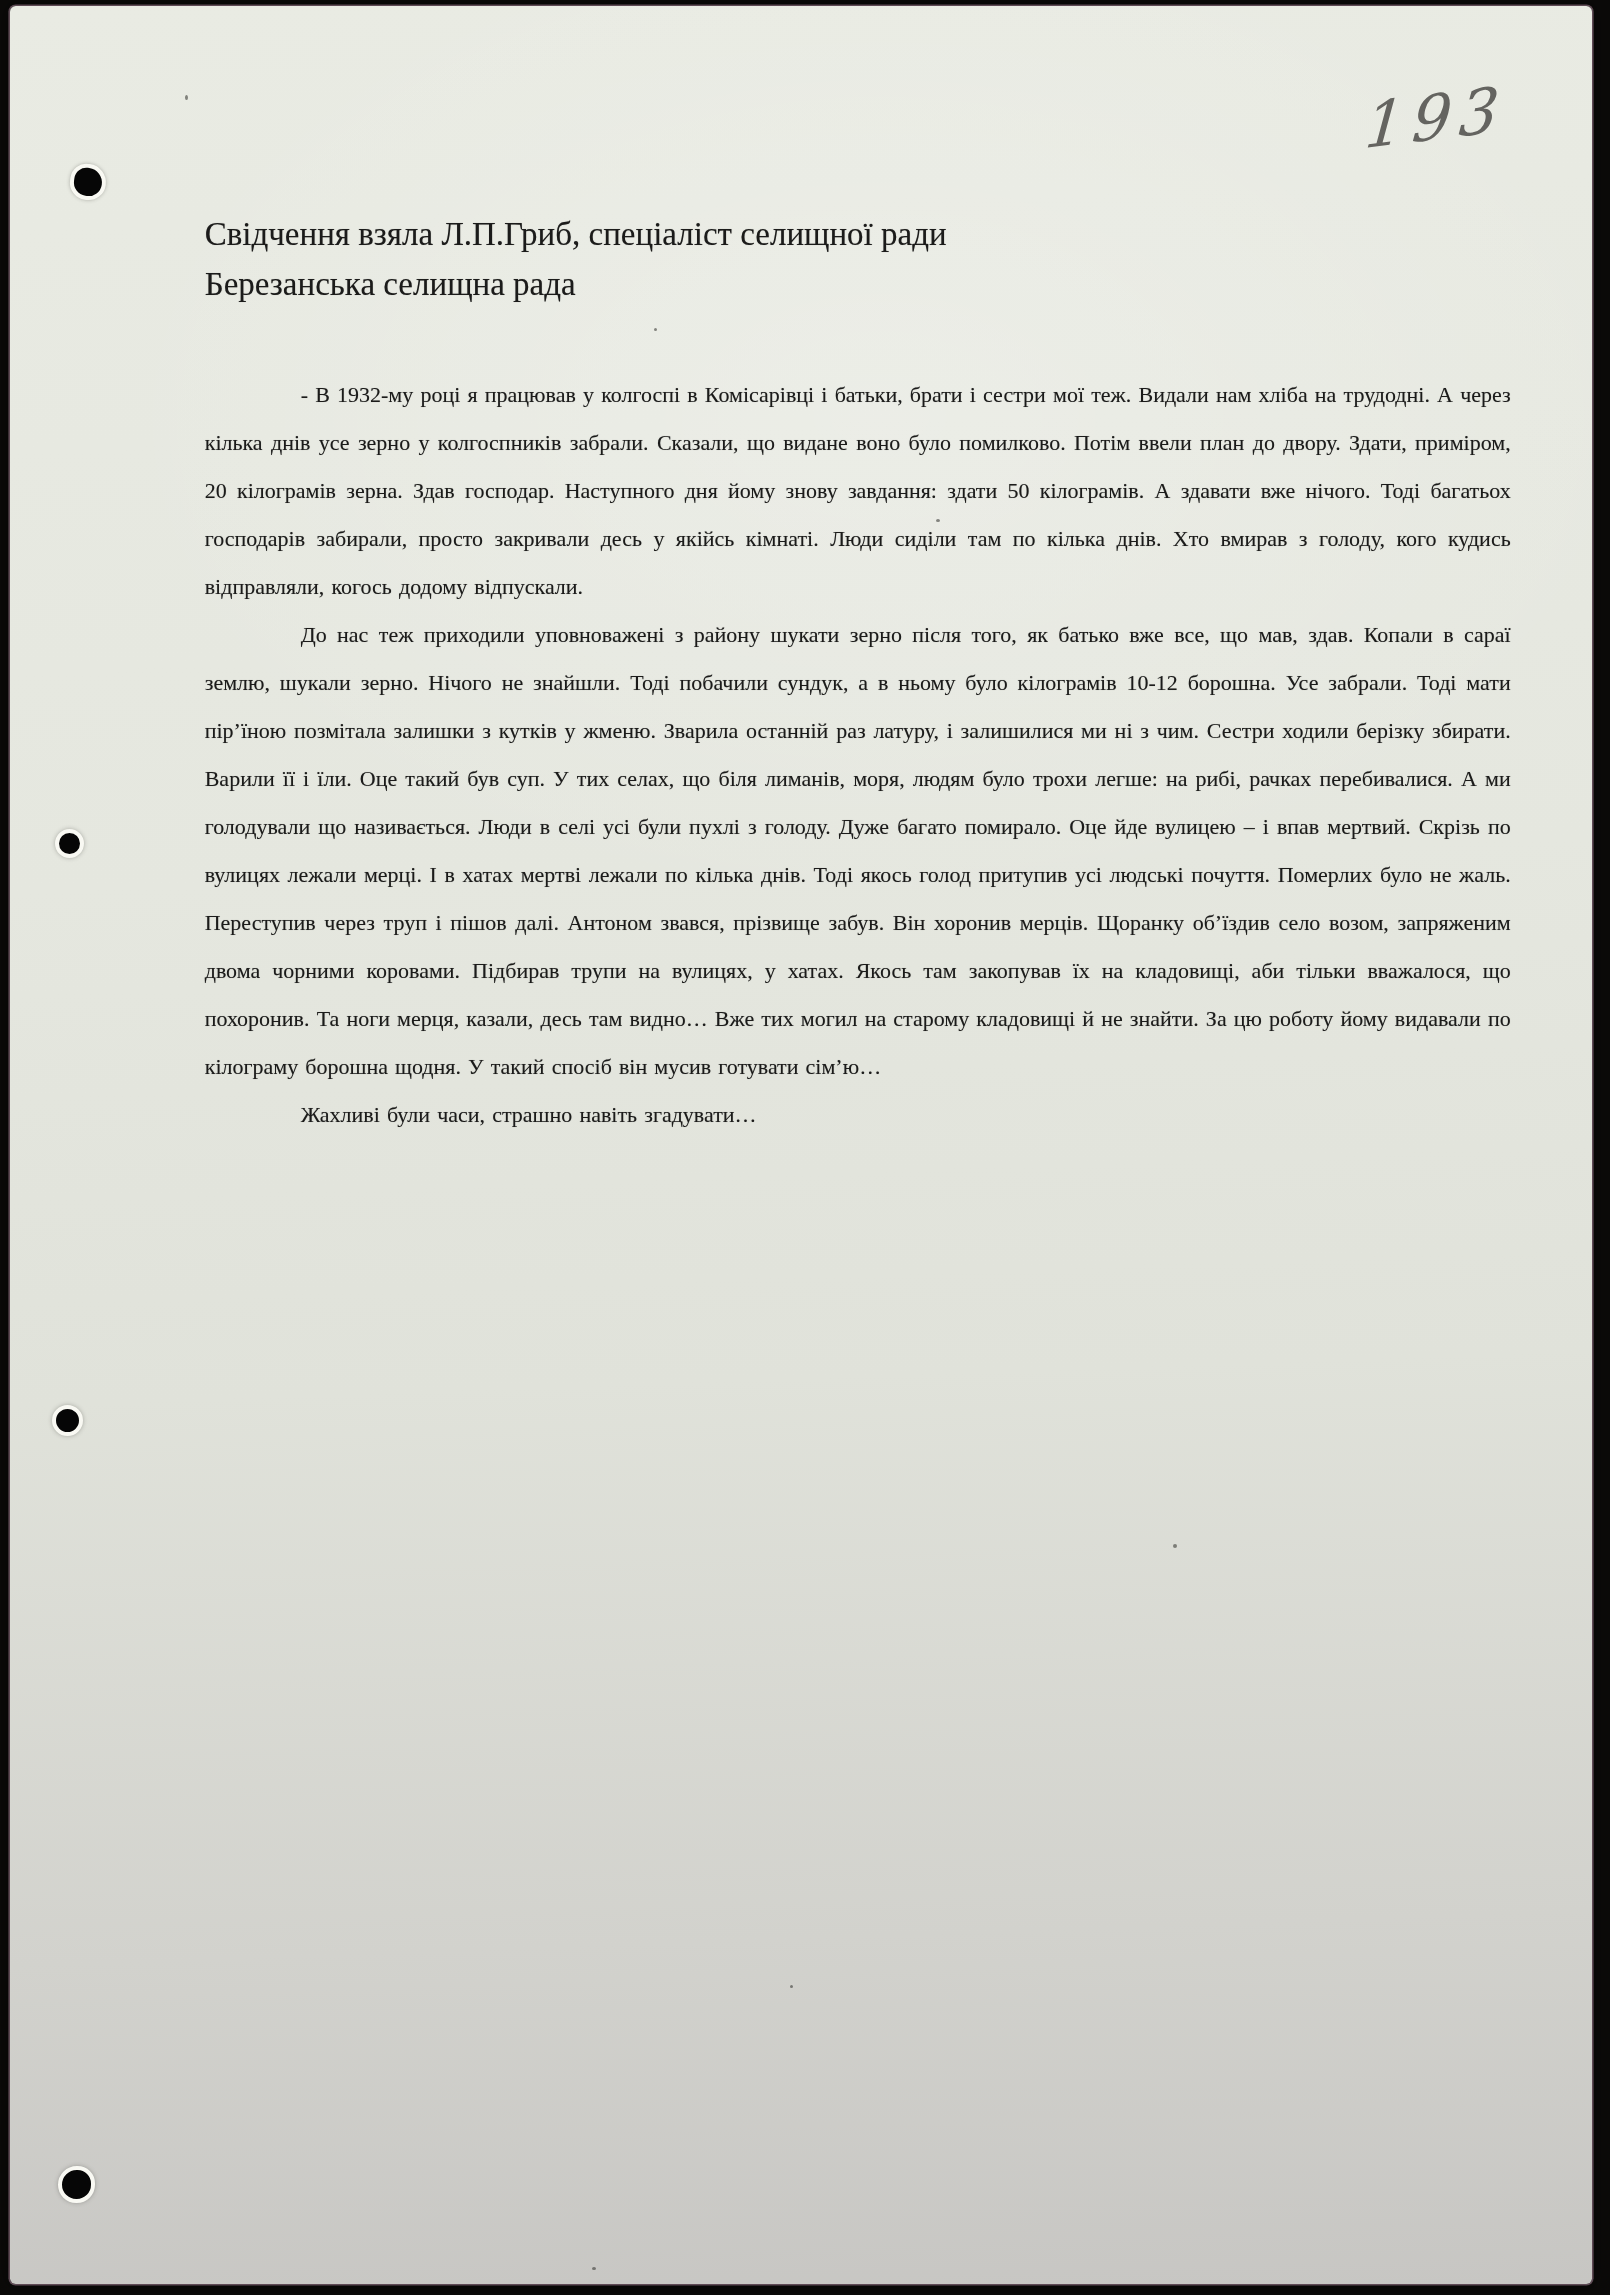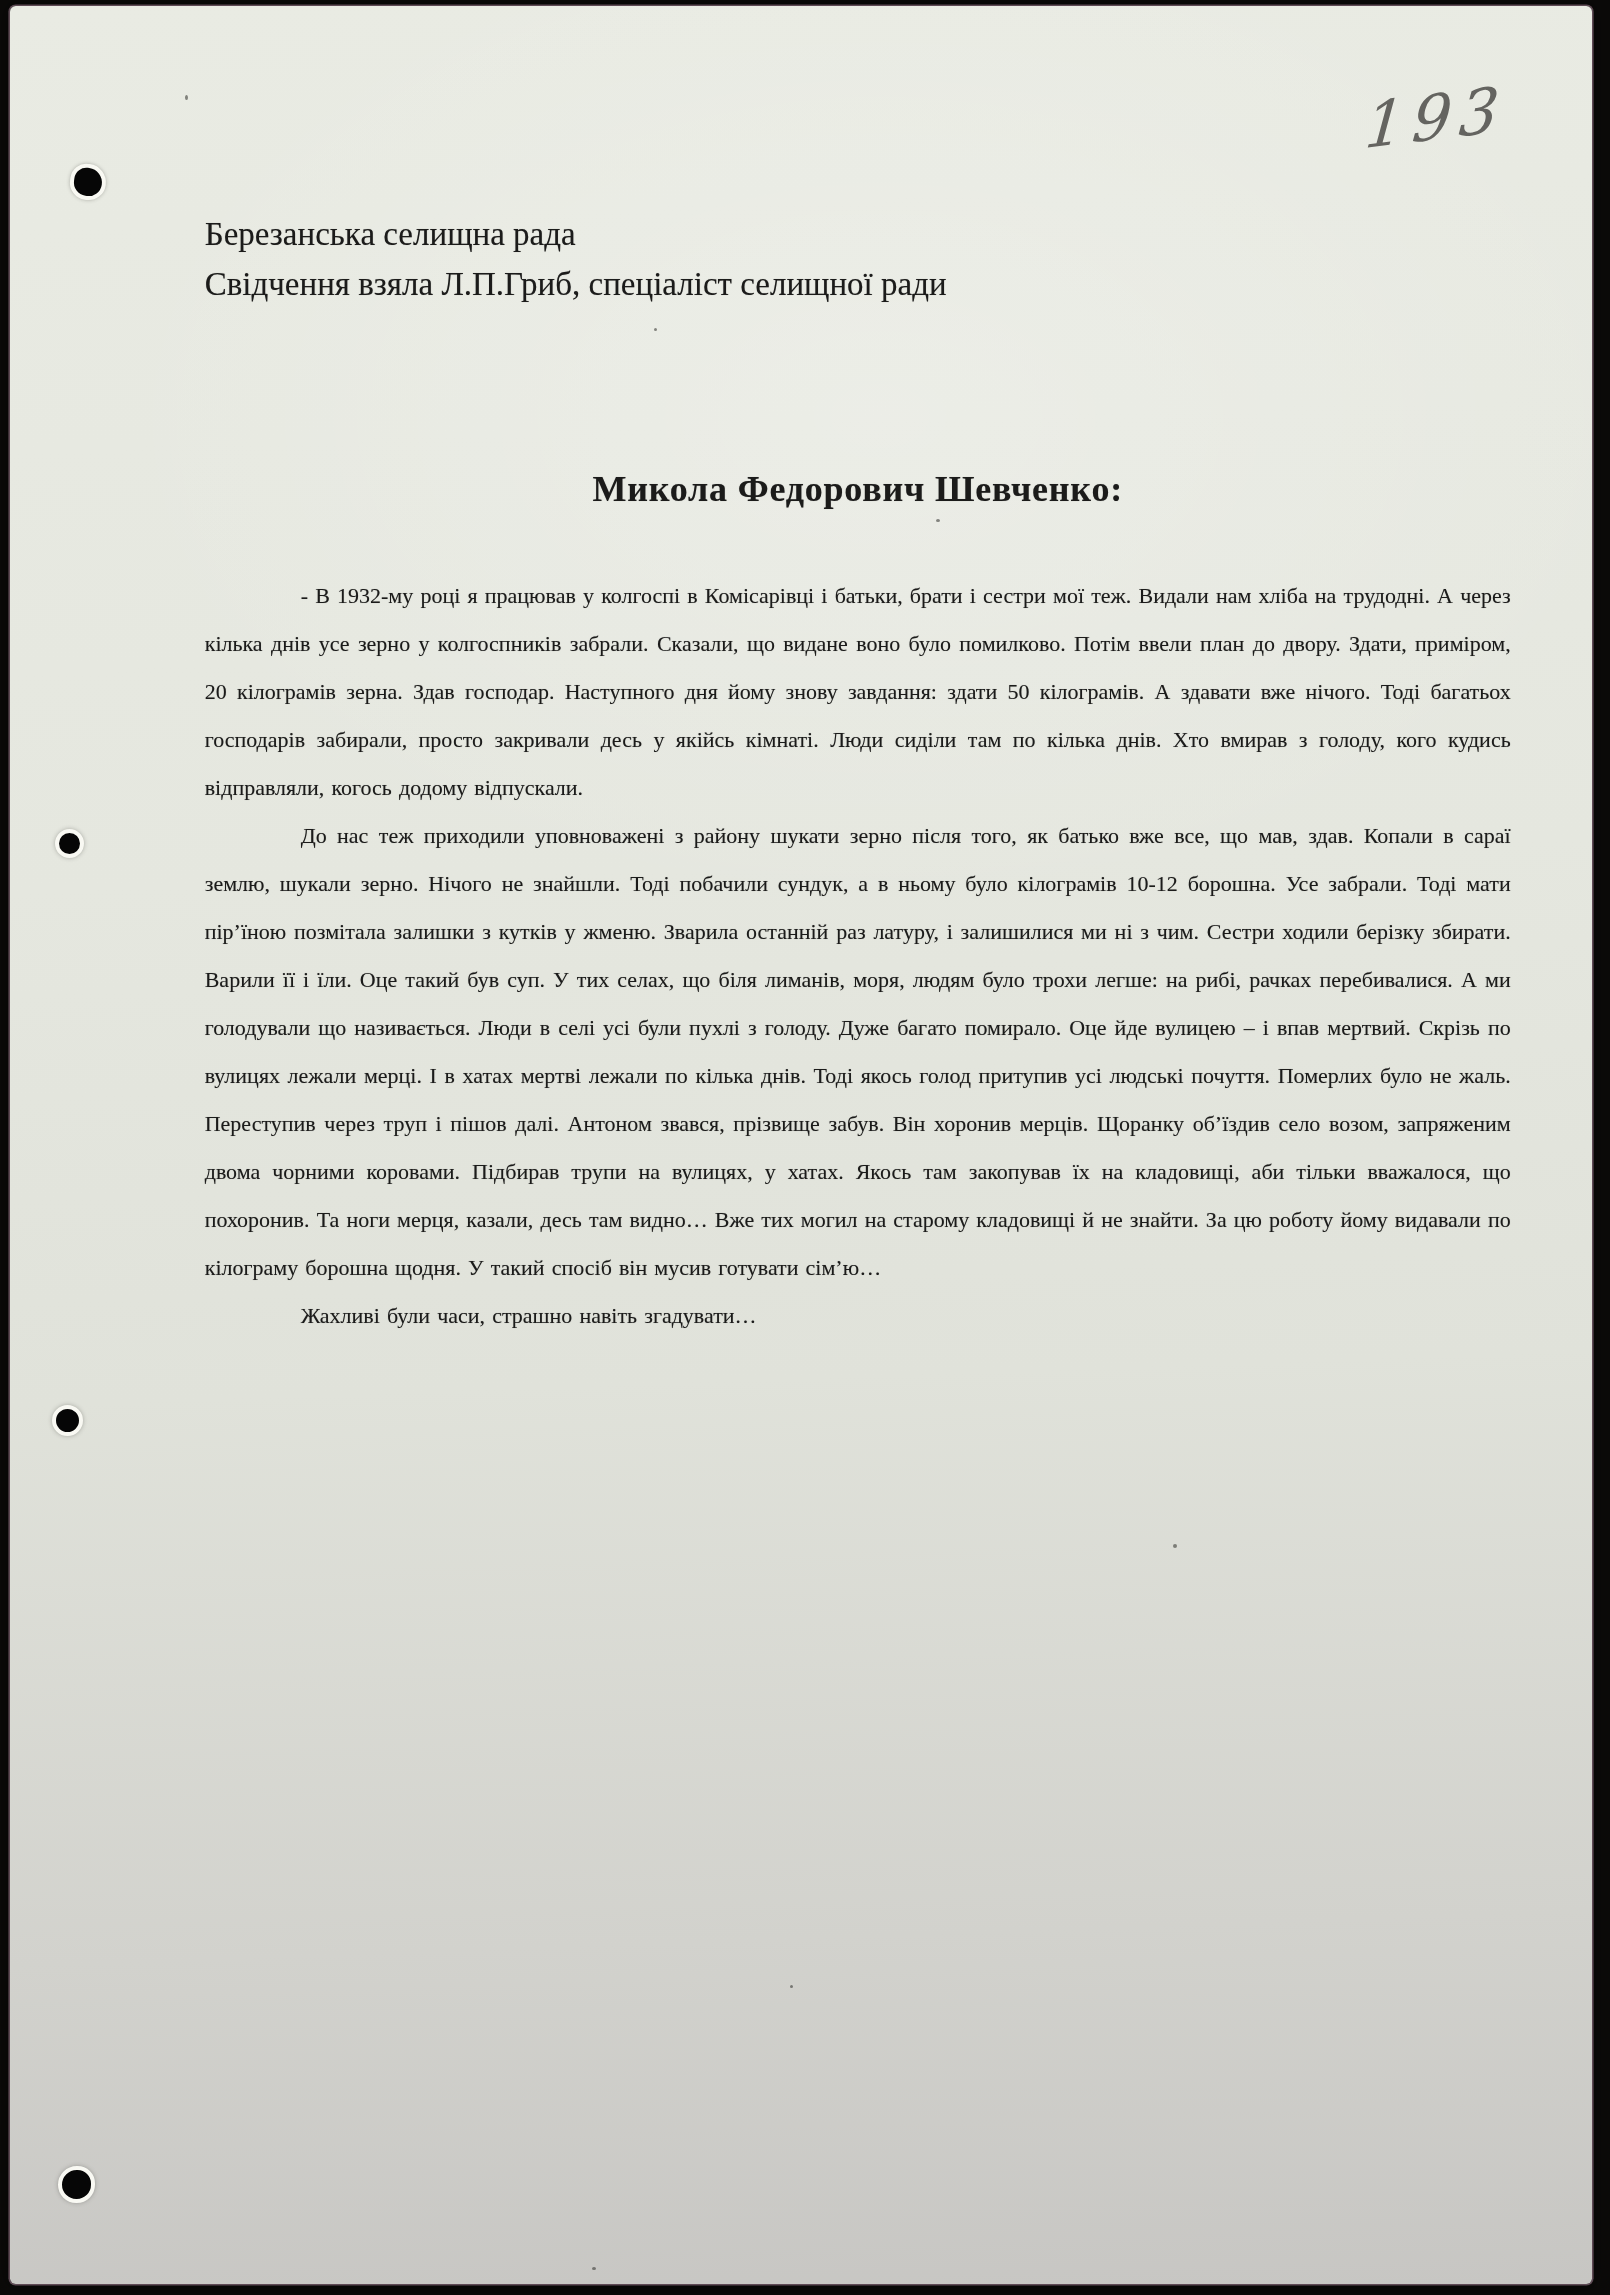--- a/index.html
+++ b/index.html
@@ -90,25 +90,24 @@
     <div class="speck sp3"></div>
     <div class="speck sp4"></div>
     <div class="speck sp5"></div>
     <div class="speck sp6"></div>
 
     <div class="page-number">193</div>
 
     <div class="content">
 
       <div class="doc-header">
+        <div>Свідчення взяла Л.П.Гриб, спеціаліст селищної ради</div>
         <div>Березанська селищна рада</div>
-        <div>Свідчення взяла Л.П.Гриб, спеціаліст селищної ради</div>
       </div>
 
-      <div class="doc-title">Микола Федорович Шевченко:</div>
 
       <div class="body-text">
         <p>- В 1932-му році я працював у колгоспі в Комісарівці і батьки, брати і сестри мої теж. Видали нам хліба на трудодні. А через кілька днів усе зерно у колгоспників забрали. Сказали, що видане воно було помилково. Потім ввели план до двору. Здати, приміром, 20 кілограмів зерна. Здав господар. Наступного дня йому знову завдання: здати 50 кілограмів. А здавати вже нічого. Тоді багатьох господарів забирали, просто закривали десь у якійсь кімнаті. Люди сиділи там по кілька днів. Хто вмирав з голоду, кого кудись відправляли, когось додому відпускали.</p>
         <p>До нас теж приходили уповноважені з району шукати зерно після того, як батько вже все, що мав, здав. Копали в сараї землю, шукали зерно. Нічого не знайшли. Тоді побачили сундук, а в ньому було кілограмів 10-12 борошна. Усе забрали. Тоді мати пір’їною позмітала залишки з кутків у жменю. Зварила останній раз латуру, і залишилися ми ні з чим. Сестри ходили берізку збирати. Варили її і їли. Оце такий був суп. У тих селах, що біля лиманів, моря, людям було трохи легше: на рибі, рачках перебивалися. А ми голодували що називається. Люди в селі усі були пухлі з голоду. Дуже багато помирало. Оце йде вулицею – і впав мертвий. Скрізь по вулицях лежали мерці. І в хатах мертві лежали по кілька днів. Тоді якось голод притупив усі людські почуття. Померлих було не жаль. Переступив через труп і пішов далі. Антоном звався, прізвище забув. Він хоронив мерців. Щоранку об’їздив село возом, запряженим двома чорними коровами. Підбирав трупи на вулицях, у хатах. Якось там закопував їх на кладовищі, аби тільки вважалося, що похоронив. Та ноги мерця, казали, десь там видно… Вже тих могил на старому кладовищі й не знайти. За цю роботу йому видавали по кілограму борошна щодня. У такий спосіб він мусив готувати сім’ю…</p>
         <p>Жахливі були часи, страшно навіть згадувати…</p>
       </div>
 
     </div>
   </div>
 </div>

